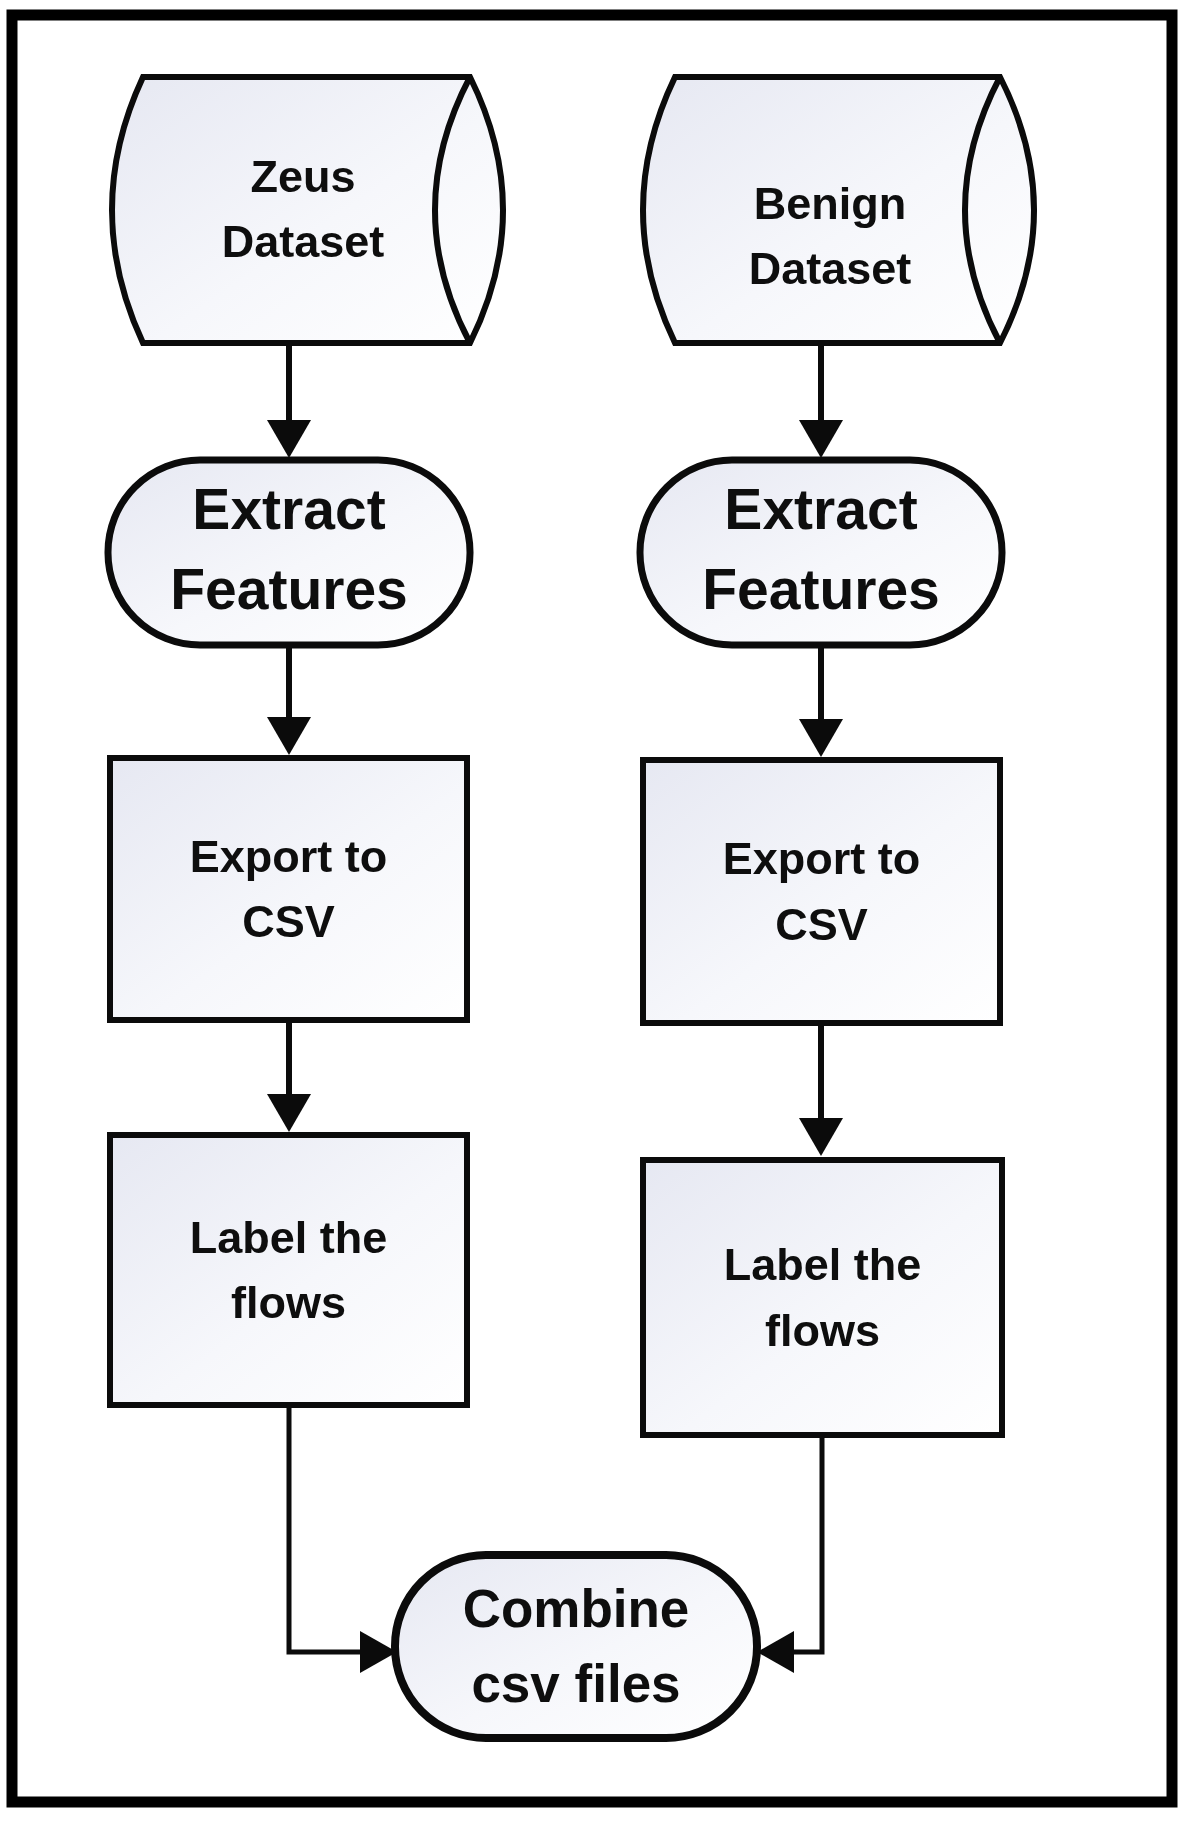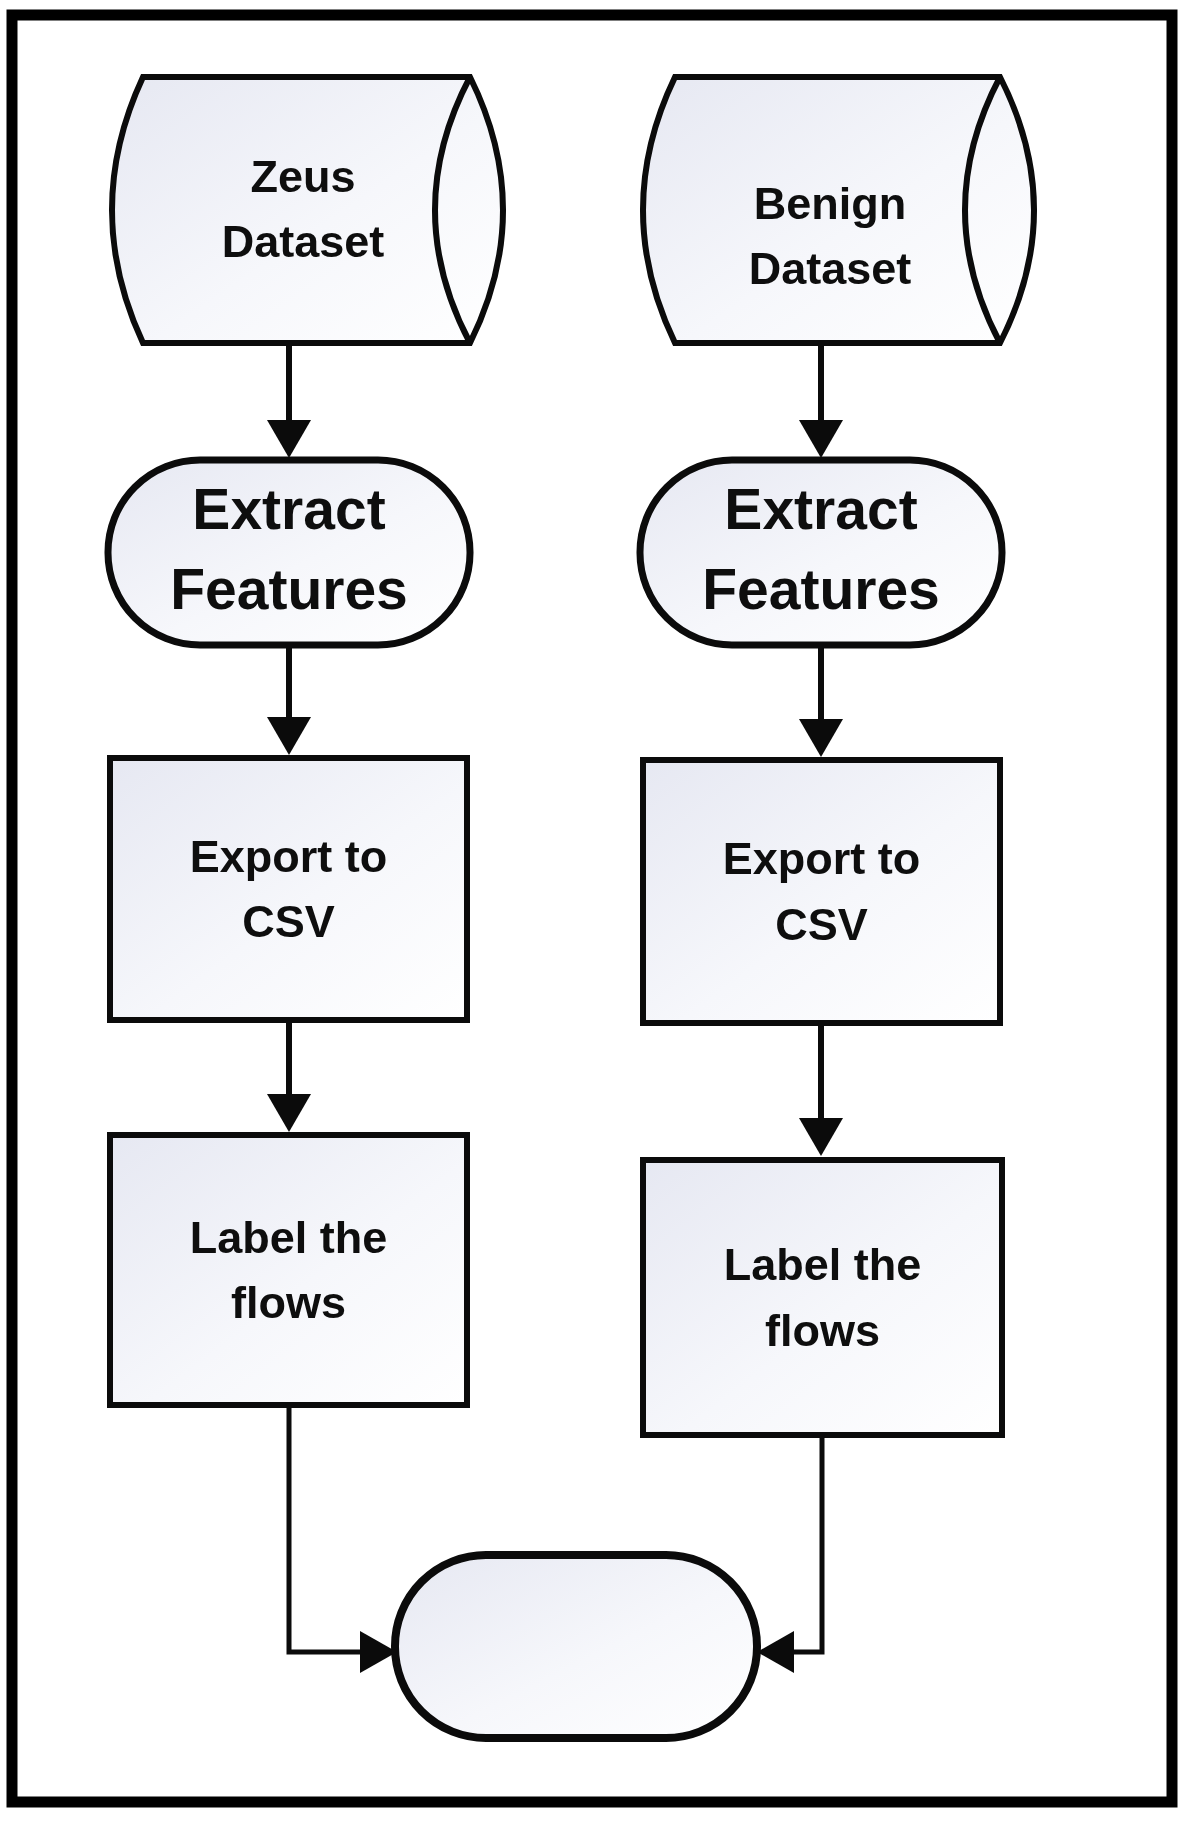--- a/index.html
+++ b/index.html
@@ -115,14 +115,16 @@
 
   <div class="node-label" style="left:643px; top:760px; width:357px; height:263px;">Export to
 CSV</div>
 
   <div class="node-label" style="left:110px; top:1135px; width:357px; height:270px;">Label the
 flows</div>
 
   <div class="node-label" style="left:643px; top:1160px; width:359px; height:275px;">Label the
 flows</div>
 
+  <div class="node-label" style="left:395px; top:1553px; width:362px; height:187px; font-size:53px; line-height:1.4;">Combine
+csv files</div>
 
 </div>
 
 </body></html>

